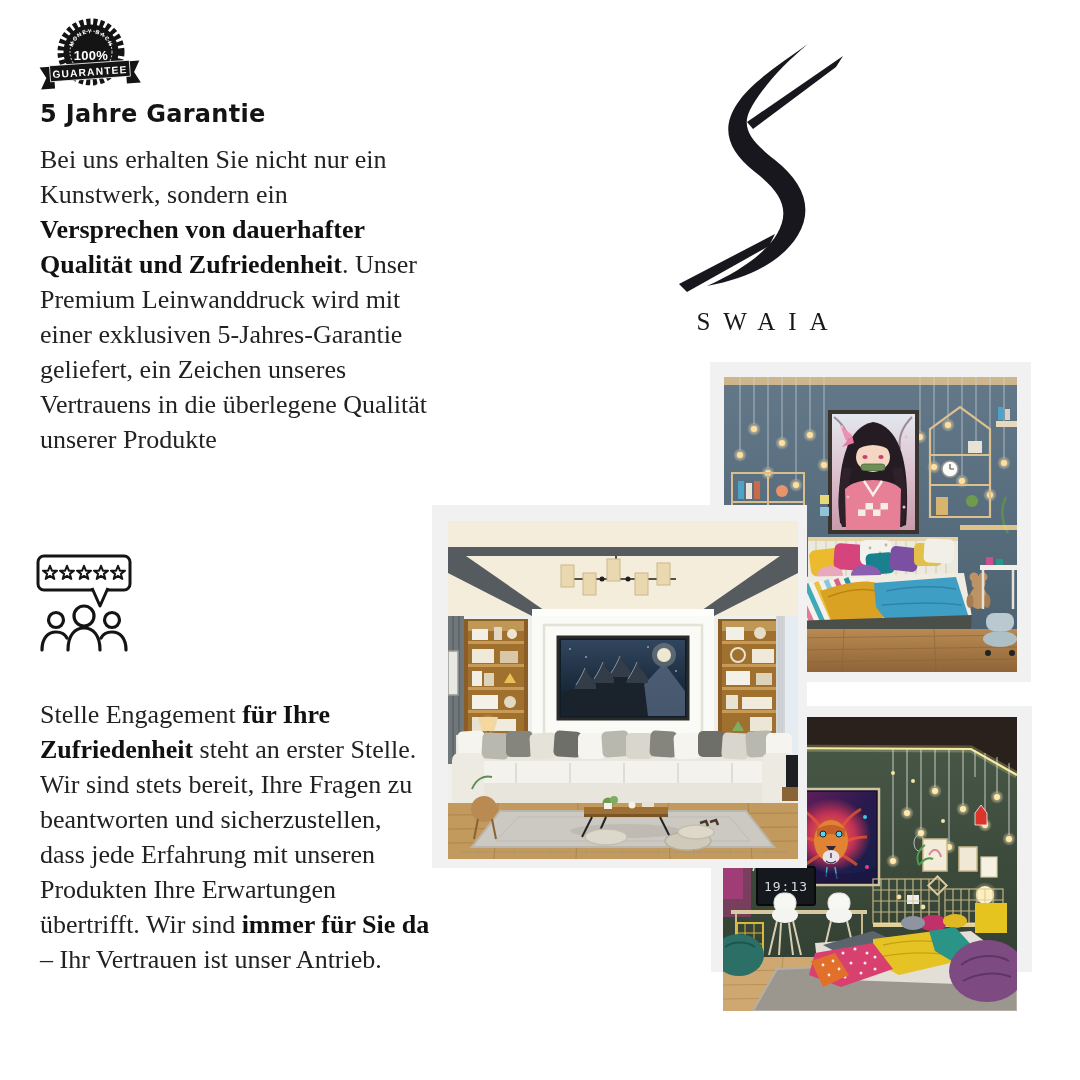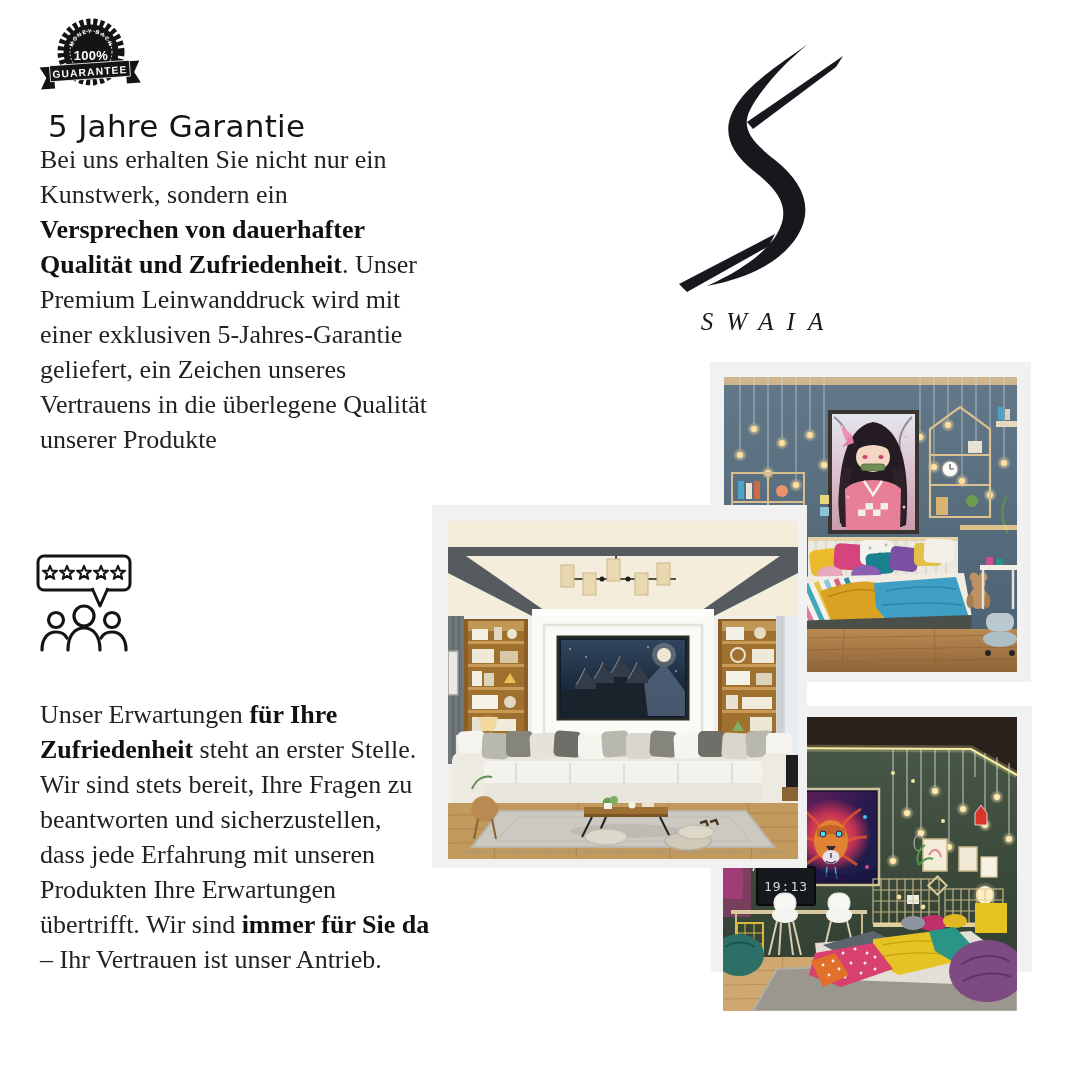--- a/index.html
+++ b/index.html
@@ -1,24 +1,24 @@
 <!DOCTYPE html>
 <html><head>
 <meta charset="utf-8">
 <style>
   html,body{margin:0;padding:0;background:#ffffff;}
   .stage{position:relative;width:1080px;height:1080px;background:#ffffff;overflow:hidden;
          font-family:"Liberation Sans",sans-serif;color:#1e1e1e;}
   .abs{position:absolute;}
-  h1.head{margin:8px;font-size:31px;font-weight:400;letter-spacing:.3px;color:#141414;
+  h1.head{margin:0;font-size:24px;font-weight:700;letter-spacing:.3px;color:#141414;
           font-family:"DejaVu Sans",sans-serif;}
   p.body{margin:0;font-size:26px;line-height:35px;font-weight:400;color:#222222;
          font-family:Liberation Serif, serif;}
   p.body b{font-weight:700;color:#111111;}
-  .logo{width:184px;text-align:center;font-style:italic;}
+  .logo{width:184px;text-align:center;}
   .wordmark{margin-top:8px;font-family:"Liberation Serif",serif;font-size:25px;
             letter-spacing:13px;padding-left:13px;color:#17171d;font-weight:400;}
   .card{position:absolute;background:#f1f1f1;}
   .photo{position:absolute;display:block;}
 </style>
 </head>
 <body>
 
 <div class="stage">
 
@@ -67,21 +67,21 @@
         <circle cx="20" cy="66" r="7.5"></circle>
         <path d="M6,96 C6,84 12,78 20,78 C25,78 29,80 31,84"></path>
         <circle cx="76" cy="66" r="7.5"></circle>
         <path d="M90,96 C90,84 84,78 76,78 C71,78 67,80 65,84"></path>
         <circle cx="48" cy="62" r="10"></circle>
         <path d="M32,96 C32,81 39,74 48,74 C57,74 64,81 64,96"></path>
       </g>
     </svg>
   </div>
 
-  <p class="body abs" style="left:40px;top:697px;width:392px;"><span>Unser Erwartungen </span><b>für Ihre Zufriedenheit</b><span> steht an erster Stelle. Wir sind stets bereit, Ihre Fragen zu beantworten und sicherzustellen, dass jede Erfahrung mit unseren Produkten Ihre Erwartungen übertrifft. Wir sind </span><b>immer für Sie da</b><span> – Ihr Vertrauen ist unser Antrieb.</span></p>
+  <p class="body abs" style="left:40px;top:697px;width:392px;"><span>Stelle Engagement </span><b>für Ihre Zufriedenheit</b><span> steht an erster Stelle. Wir sind stets bereit, Ihre Fragen zu beantworten und sicherzustellen, dass jede Erfahrung mit unseren Produkten Ihre Erwartungen übertrifft. Wir sind </span><b>immer für Sie da</b><span> – Ihr Vertrauen ist unser Antrieb.</span></p>
 
   <div class="logo abs" style="left:670px;top:38px;">
     <svg width="170" height="262" viewBox="0 0 170 262" style="display:block;margin:0 auto;">
       <g fill="#17171d">
         <path d="M131 6 C106 24, 74 44, 60 66 C44 90, 50 112, 78 134 C104 154, 114 172, 100 196 C90 213, 66 232, 30 248 C74 240, 106 222, 121 197 C137 170, 126 144, 98 122 C74 103, 64 90, 73 72 C82 54, 104 28, 131 6 Z"></path>
         <path d="M70 84 L166 18 L159 29 L76 91 Z"></path>
         <path d="M2 246 L98 196 L92 208 L10 254 Z"></path>
       </g>
     </svg>
     <div class="wordmark">SWAIA</div>

